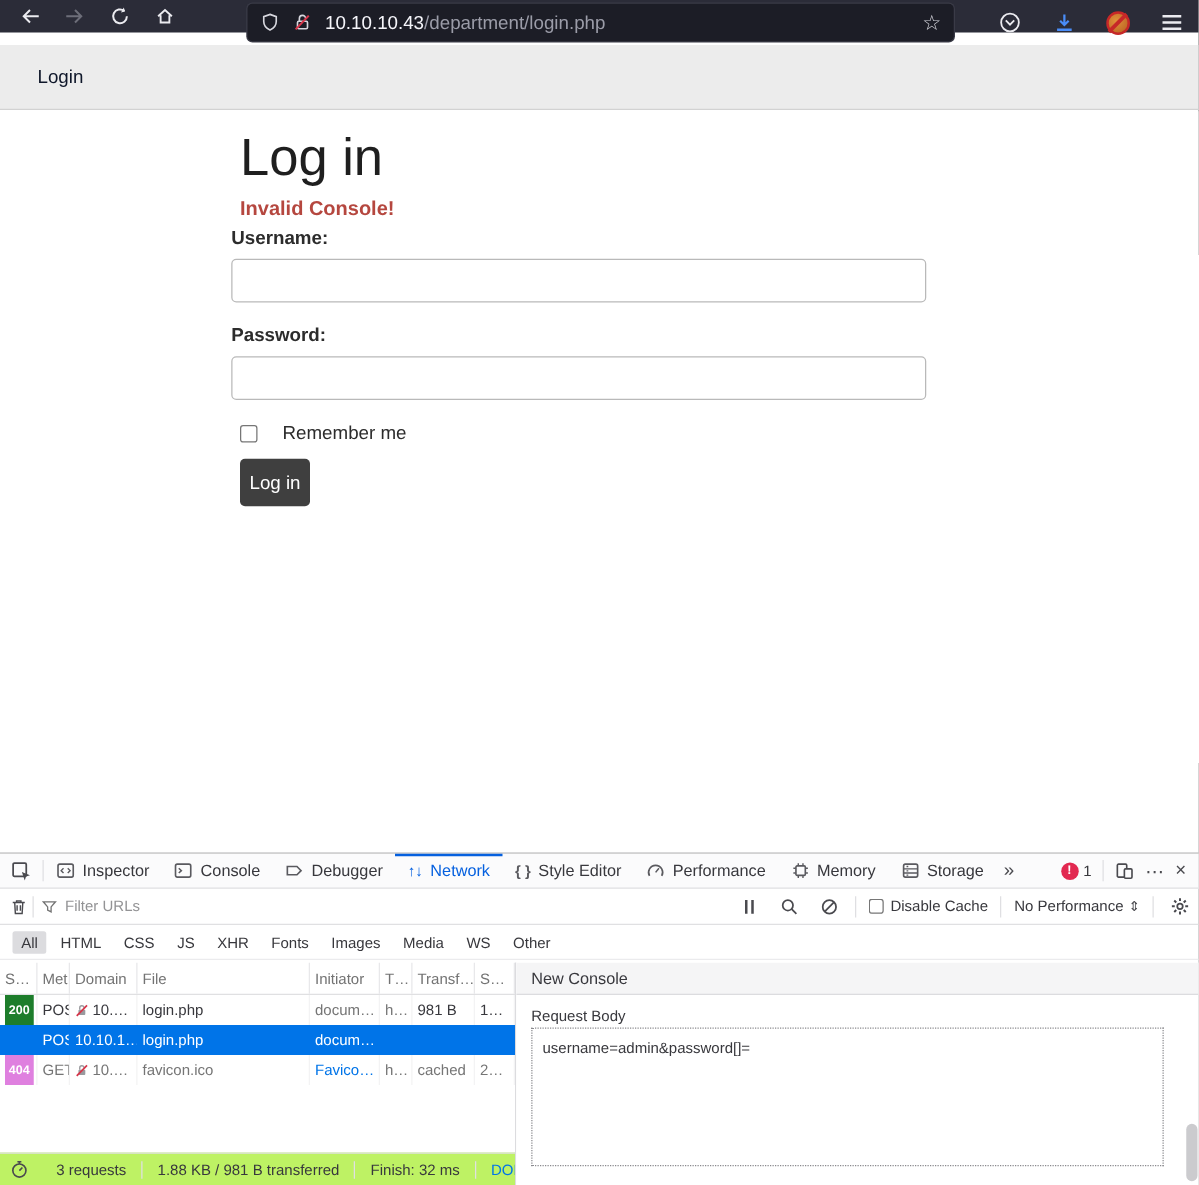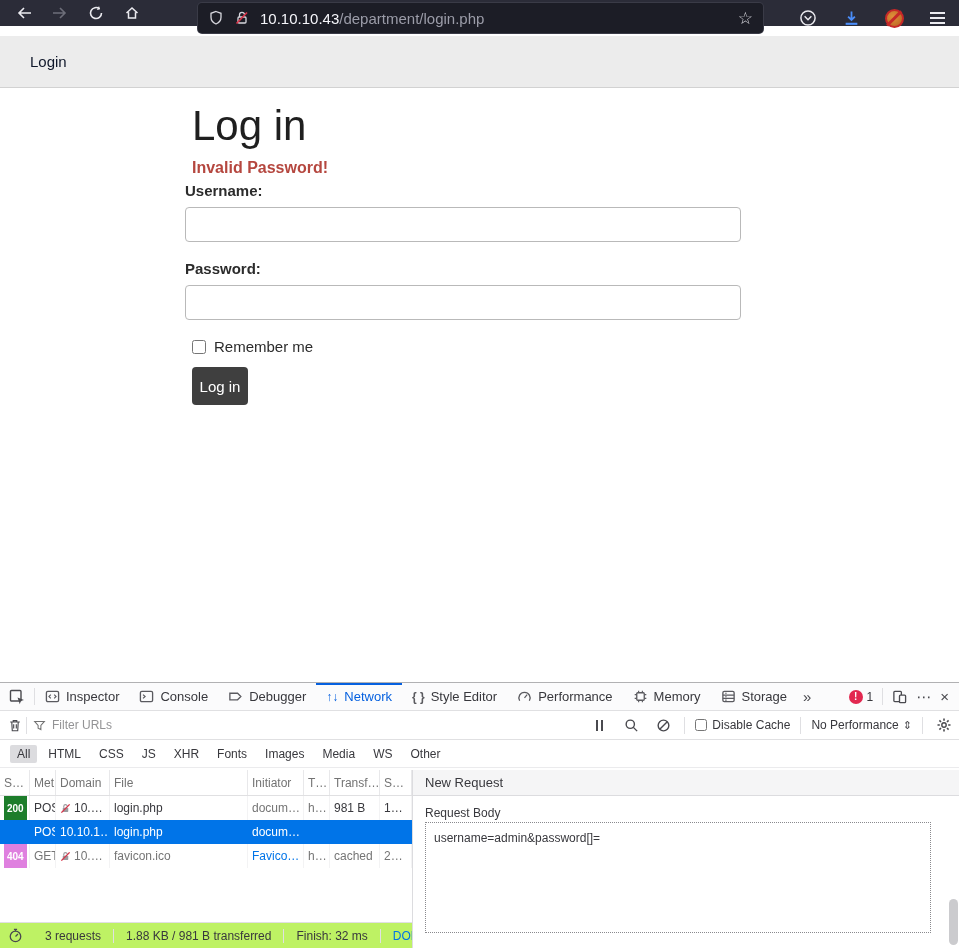--- a/index.html
+++ b/index.html
@@ -31,21 +31,21 @@
   .tabtitle { margin-left:30px; font-size:15px; color:#0f172a; }
 
   
   .page { position:absolute; top:89px; left:0; right:0; height:593px; background:#fff; }
   .pg-heading { position:absolute; left:192px; top:13px; font-size:42px; font-weight:400; color:#1f1f1f; }
   .pg-error { position:absolute; left:192px; top:70px; font-size:16px; font-weight:bold; color:#b5473f; }
   .pg-label { position:absolute; left:185px; font-size:15px; font-weight:bold; color:#2c2c2c; }
   .lbl-user { top:93px; } .lbl-pass { top:171px; }
   .pg-input { position:absolute; left:185px; width:556px; height:35px; border:1px solid #b9b9b9; border-radius:4px; background:#fff; font-size:15px; padding:0 10px; outline:none; }
   .in-user { top:118px; } .in-pass { top:196px; }
-  .remember { position:absolute; left:192px; top:249px; display:flex; align-items:center; gap:8px; font-size:15px; color:#2c2c2c; }
+  .remember { position:absolute; left:192px; top:249px; display:flex; align-items:center; gap:20px; font-size:15px; color:#2c2c2c; }
   .remember input { width:14px; height:14px; }
   .pg-btn { position:absolute; left:192px; top:278px; width:56px; height:38px; background:#3f3f3f; color:#fff; border:none; border-radius:4px; font-size:15px; font-family:"Liberation Sans",sans-serif; }
 
   
   .devtools { position:absolute; top:682px; left:0; right:0; bottom:0; background:#fff; border-top:1px solid #b1b1b3; font-size:12px; color:#38383d; }
   .dt-tabs { height:28px; display:flex; align-items:stretch; background:#fbfbfc; border-bottom:1px solid #e0e0e2; }
   .pickbtn { width:34px; display:flex; align-items:center; justify-content:center; color:#4a4a4f; }
   .vsep { width:1px; height:17px; background:#dfdfe2; align-self:center; }
   .dt-tab { display:flex; align-items:center; gap:6px; padding:0 10px; position:relative; color:#38383d; font-size:13px; }
   .dt-tab .ticon { display:flex; align-items:center; color:#5a5a5f; }
@@ -191,21 +191,21 @@
       </div>
     </div>
   </div>
 
   <div class="tabbar">
     <span class="tabtitle">Login</span>
   </div>
 
   <div class="page">
     <h1 class="pg-heading">Log in</h1>
-    <div class="pg-error">Invalid Password!</div>
+    <div class="pg-error">Invalid Console!</div>
     <label class="pg-label lbl-user">Username:</label>
     <input class="pg-input in-user" type="text" value="" style="">
     <label class="pg-label lbl-pass">Password:</label>
     <input class="pg-input in-pass" type="password" value="" style="">
     <div class="remember">
       <input type="checkbox" style="">
       <span>Remember me</span>
     </div>
     <button class="pg-btn">Log in</button>
   </div>
@@ -461,20 +461,20 @@
               </svg>
             </span>
           <span class="sb-item">3 requests</span>
           <span class="sb-item">1.88 KB / 981 B transferred</span>
           <span class="sb-item">Finish: 32 ms</span>
           <span class="sb-item sb-blue">DOMContentLoaded</span>
         </div>
       </div>
 
       <div class="dt-right">
-        <div class="dt-right-header">New Request</div>
+        <div class="dt-right-header">New Console</div>
         <div class="rb-label">Request Body</div>
         <textarea class="rb-textarea" spellcheck="false" style="">username=admin&amp;password[]=</textarea>
         <div class="scroll-thumb"></div>
       </div>
     </div>
   </div>
 </div>
 
 </body></html>

